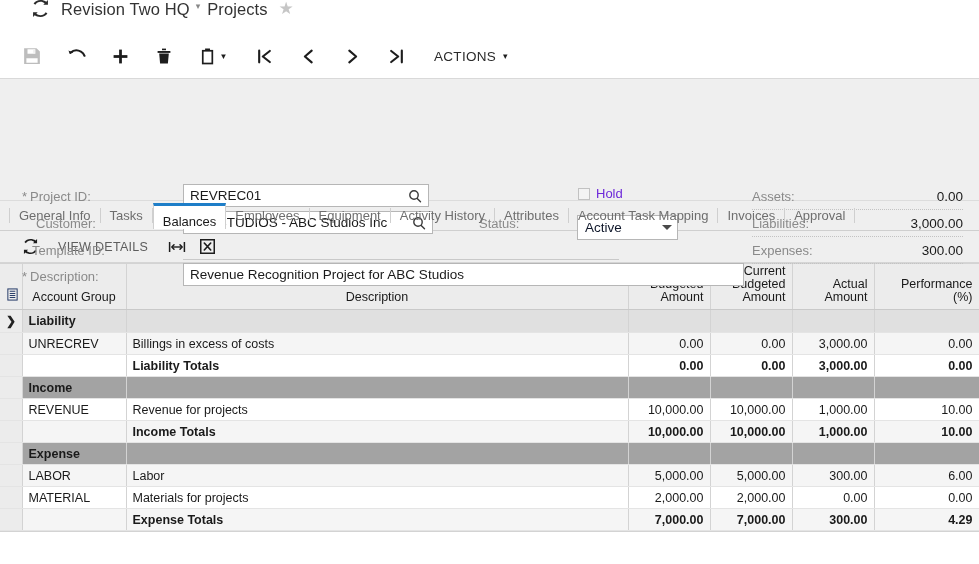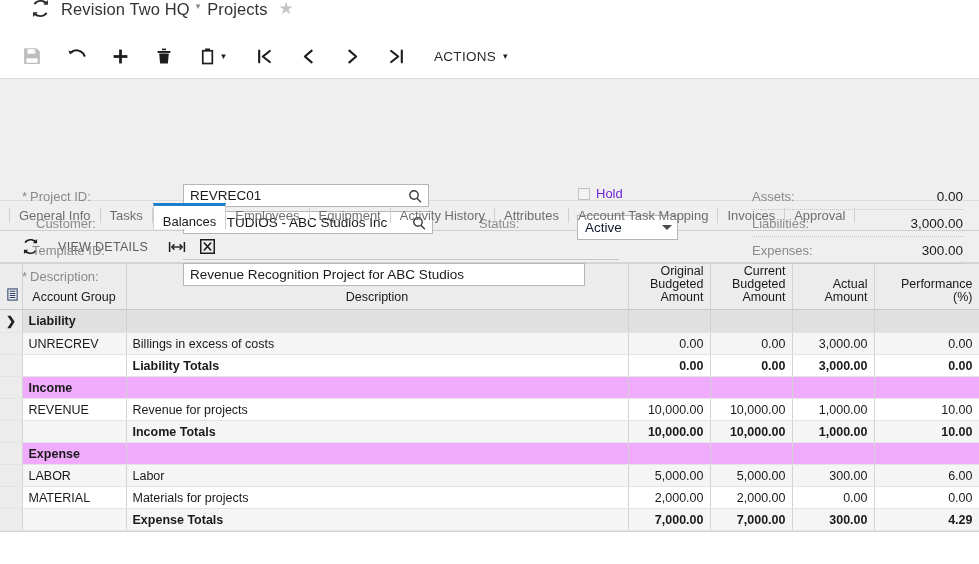--- a/index.html
+++ b/index.html
@@ -145,21 +145,21 @@
   th.c-num, td.c-num { width: 82px; text-align: right; }
   th.c-perf, td.c-perf { width: 105px; text-align: right; }
   thead th.c-sel { vertical-align: top; padding-top: 4px; }
   thead th.c-acct, thead th.c-desc { vertical-align: top; padding-top: 5px; }
   tbody tr { height: 22px; }
   tbody td { height: 22px; border-bottom: 1px solid #e4e4e4; }
   tr.alt td { background: #f5f5f5; }
   tr.plain td { background: #ffffff; }
   tr.grp td { background: #e0e0e0; font-weight: bold; }
   tr.grp td.c-sel { background: #d0d0d0; }
-  tr.grp.sub td { background: #f0abfc; }
+  tr.grp.sub td { background: #a3a3a3; }
   tr.grp.sub td.c-sel { background: #e8e8e8; }
   td.c-sel { background: #ececec !important; border-right: 1px solid #c9c9c9; }
   td.bold, tr.tot td { font-weight: bold; }
   .grid-ico { width: 13px; height: 13px; display: inline-block; }
   .arrow-sel { font-size: 12px; font-weight: bold; color: #222; line-height: 22px; }
   .gridfoot { height: 12px; background: #fff; border-top: 1px solid #d3d3d3; }
 </style>
 </head>
 <body>
 
@@ -264,21 +264,21 @@
         </svg>
       </span>
     </div>
 
     <div class="fld-label" style="left:32px; top:164px;">Template ID:</div>
     <div class="tmpl-line"></div>
 
     <div class="fld-label" style="left:22px; top:190px;">
       <span class="req-star">*</span><span>Description:</span>
     </div>
-    <div class="inp" style="left:183px; top:184px; width:402px;">
+    <div class="inp" style="left:183px; top:184px; width:561px;">
       <span class="val">Revenue Recognition Project for ABC Studios</span>
     </div>
 
     <div class="chk-wrap">
       <span class="chk-box"></span>
       <span class="chk-lbl">Hold</span>
     </div>
 
     <div class="fld-label" style="left:479px; top:137px;">Status:</div>
     <div class="sel">

